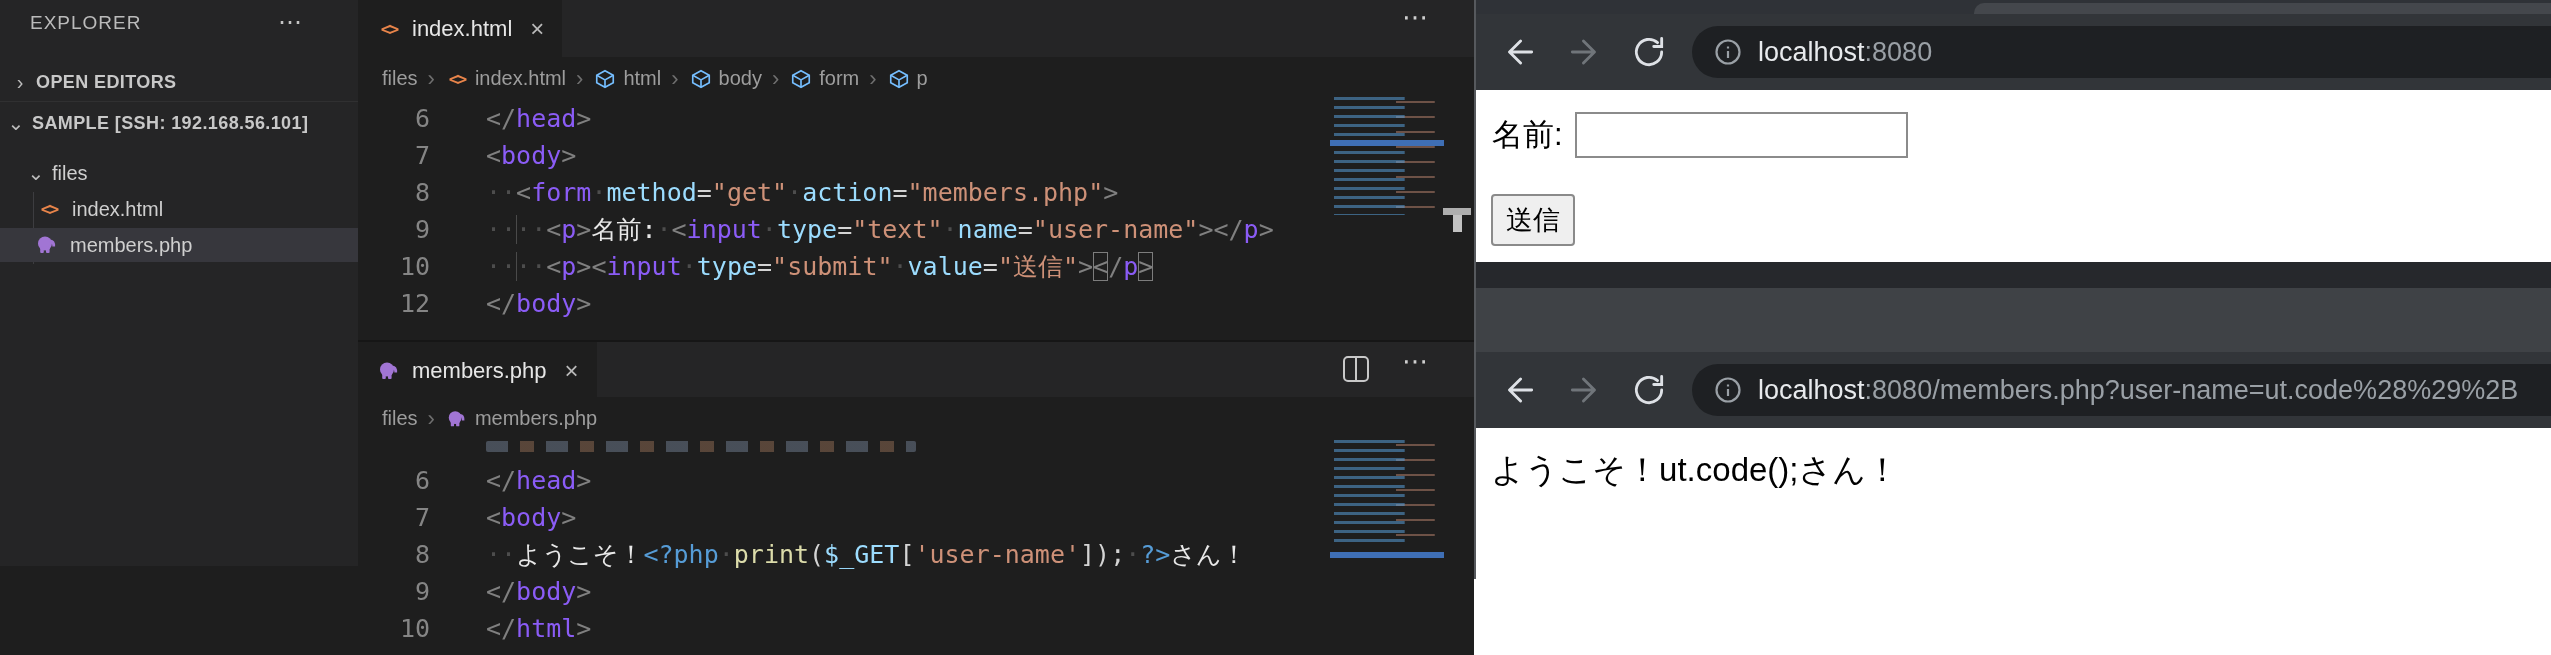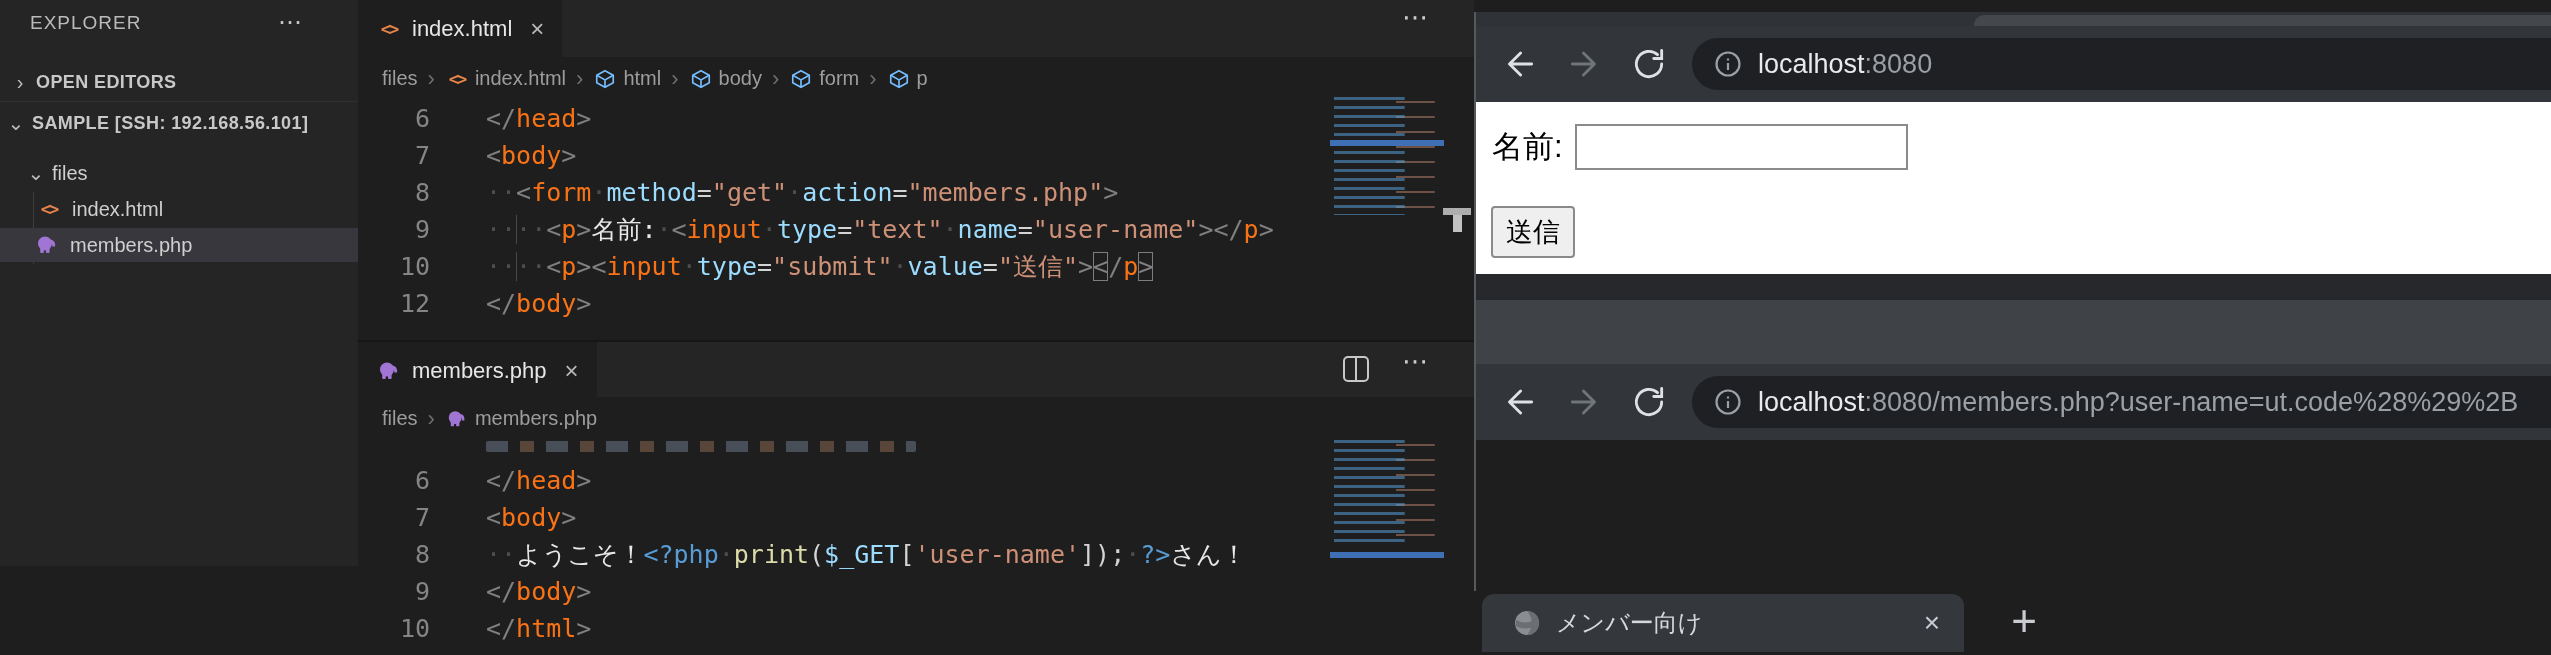--- a/index.html
+++ b/index.html
@@ -38,21 +38,21 @@
   #bc1 { top:57px; } #bc2 { top:397px; }
   .bc-item { display:flex; align-items:center; cursor:pointer; }
   .bc-sep { margin:0 10px; color:#6f6f6f; font-size:22px; }
   .bc-ic { display:inline-flex; width:24px; height:24px; margin-right:6px; align-items:center; justify-content:center; }
 
   .code { position:absolute; left:0; width:1092px; overflow:hidden; font-family:"DejaVu Sans Mono", monospace; font-size:25px; }
   #code1 { top:100px; height:240px; } #code2 { top:462px; height:193px; }
   .code-line { display:flex; height:37px; line-height:37px; white-space:pre; }
   .lnum { width:72px; text-align:right; color:#858585; flex:0 0 72px; }
   .ltext { padding-left:56px; }
-  .pn{color:#808080} .tg{color:#f97316} .at{color:#9cdcfe} .op{color:#d4d4d4}
+  .pn{color:#808080} .tg{color:#8b5cf6} .at{color:#9cdcfe} .op{color:#d4d4d4}
   .st{color:#ce9178} .tx{color:#e8e8e8} .kw{color:#569cd6} .fn{color:#dcdcaa}
   .vr{color:#9cdcfe} .ws{color:#4d4d4d}
   .gd{box-shadow:inset 1px 0 0 #4a4a4a}
   .bx{outline:1px solid #7d7d7d; outline-offset:-1px}
   .code-sliver { position:absolute; left:128px; top:441px; width:430px; height:11px; opacity:.45; border-radius:2px;
     background:repeating-linear-gradient(90deg,#7b8aa0 0 22px, transparent 22px 34px, #a0765b 34px 48px, transparent 48px 60px); }
 
   .minimap { position:absolute; left:972px; width:114px; background-color:#1e1e1e; cursor:pointer;
     background-image:
       repeating-linear-gradient(180deg, rgba(86,156,214,.55) 0 3px, rgba(0,0,0,0) 3px 9px),
@@ -60,21 +60,21 @@
     background-size:62% 100%, 34% 100%; background-repeat:no-repeat; background-position:4px 2px, 66px 6px; }
   #minimap1 { top:95px; height:120px; } #minimap2 { top:438px; height:108px; }
   .mini-hl { position:absolute; left:972px; width:114px; height:6px; background:#3f6fb5; }
   #minihl1 { top:140px; } #minihl2 { top:552px; }
 
   .t-cursor { position:absolute; left:1085px; top:208px; width:28px; height:26px; }
   .t-cursor .bar { position:absolute; left:0; top:0; width:28px; height:7px; background:#aeaeae; }
   .t-cursor .stem { position:absolute; left:10px; top:7px; width:9px; height:17px; background:#c2c2c2; }
 
   
-  #browser { position:absolute; left:1474px; top:12px; width:1077px; height:579px; }
+  #browser { position:absolute; left:1474px; top:0; width:1077px; height:579px; }
   #browser::before { content:''; position:absolute; left:0; top:0; bottom:0; width:2px; background:#56595d; z-index:50; }
   .strip1 { position:absolute; left:0; top:0; width:1077px; height:14px; background:#2f3237; }
   .strip1-light { position:absolute; left:500px; top:3px; right:0; height:11px; background:#44474c; border-radius:10px 0 0 0; }
   .toolbar { position:absolute; left:0; width:1077px; height:76px; background:#323539; }
   #tb1 { top:14px; } #tb2 { top:352px; }
   .nav-ic { position:absolute; width:38px; height:38px; top:19px; cursor:pointer; }
   .nav-back { left:26px; } .nav-fwd { left:92px; } .nav-reload { left:156px; }
   .pill { position:absolute; left:218px; top:12px; right:0; height:52px; background:#1e2023; border-radius:26px 0 0 26px; display:flex; align-items:center; cursor:text; }
   .pill .info { width:28px; height:28px; margin:0 16px 0 22px; flex:0 0 28px; }
   .url { font-size:27px; white-space:nowrap; overflow:hidden; }
@@ -336,14 +336,17 @@
       <div class="pill">
         <svg class="info" viewBox="0 0 28 28" fill="none" stroke="#9aa0a6" stroke-width="2.2">
             <circle cx="14" cy="14" r="11.5"></circle>
             <line x1="14" y1="13" x2="14" y2="20"></line>
             <line x1="14" y1="8.5" x2="14" y2="10.5"></line>
           </svg>
         <span class="url"><span class="host">localhost</span><span class="rest">:8080/members.php?user-name=ut.code%28%29%2B</span></span>
       </div>
     </div>
 
+    <div class="content2">
+      <div class="welcome">ようこそ！ut.code();さん！</div>
+    </div>
   </section>
 </div>
 
 </body></html>

